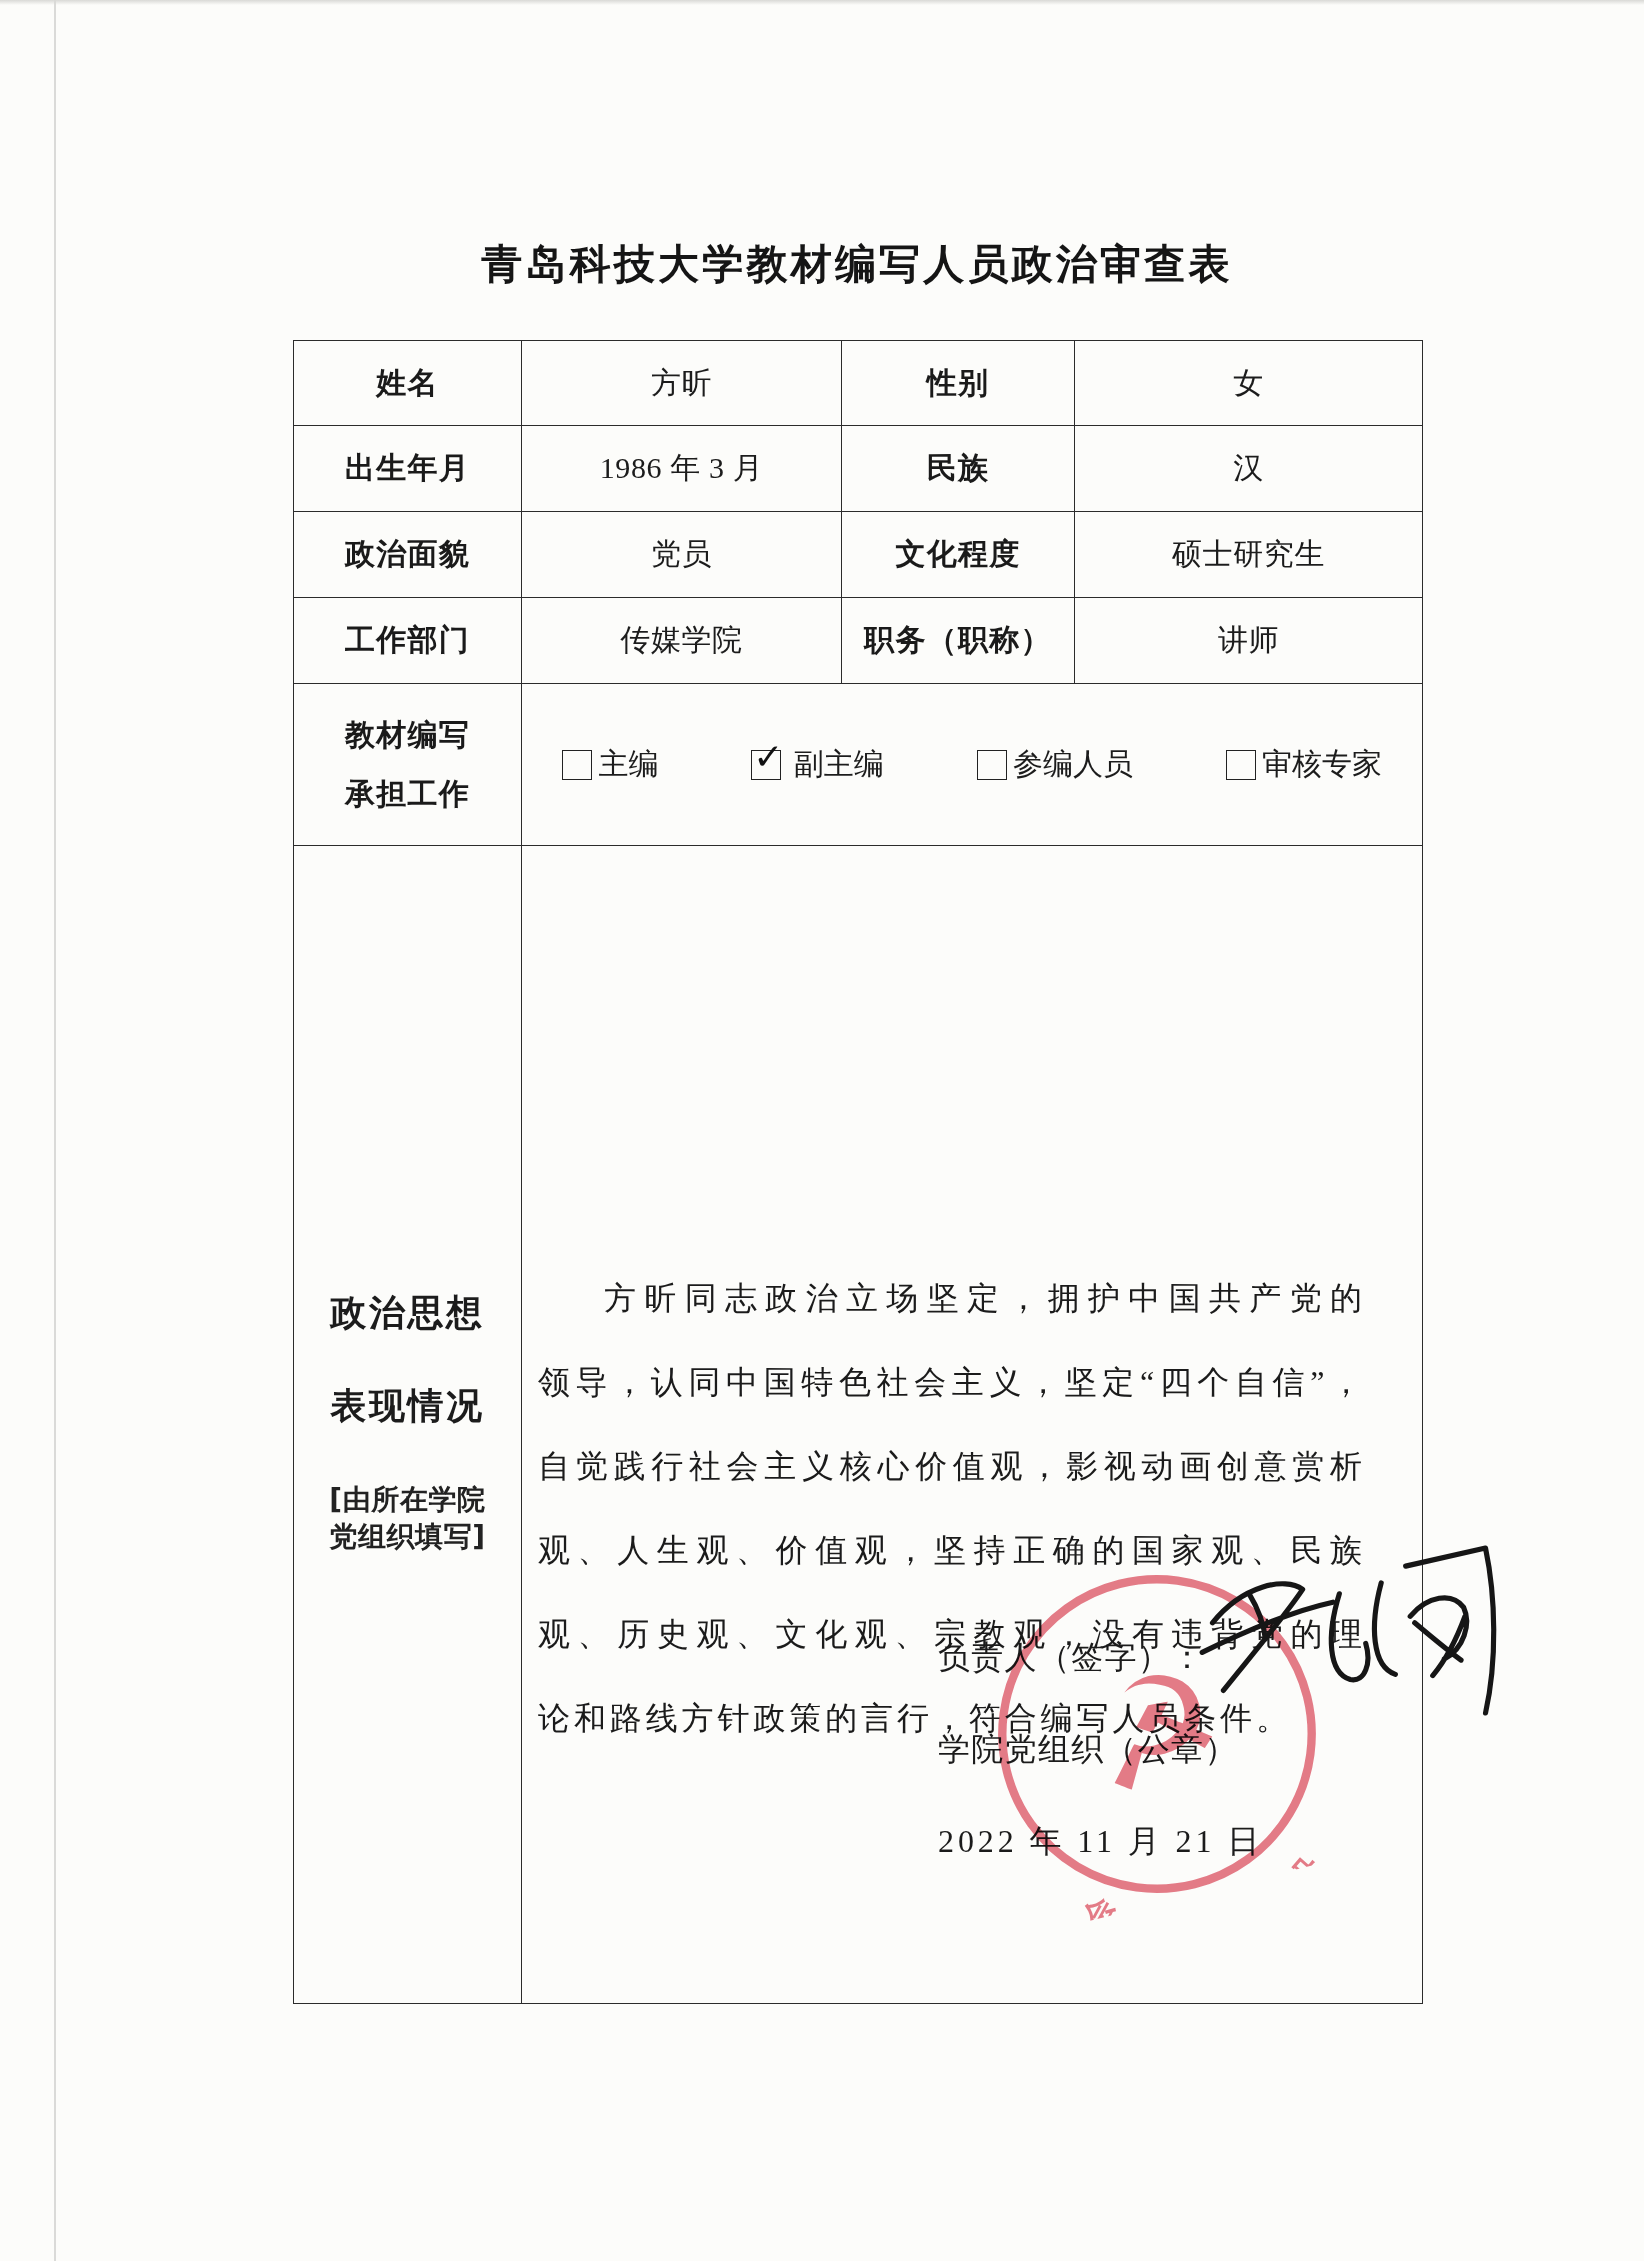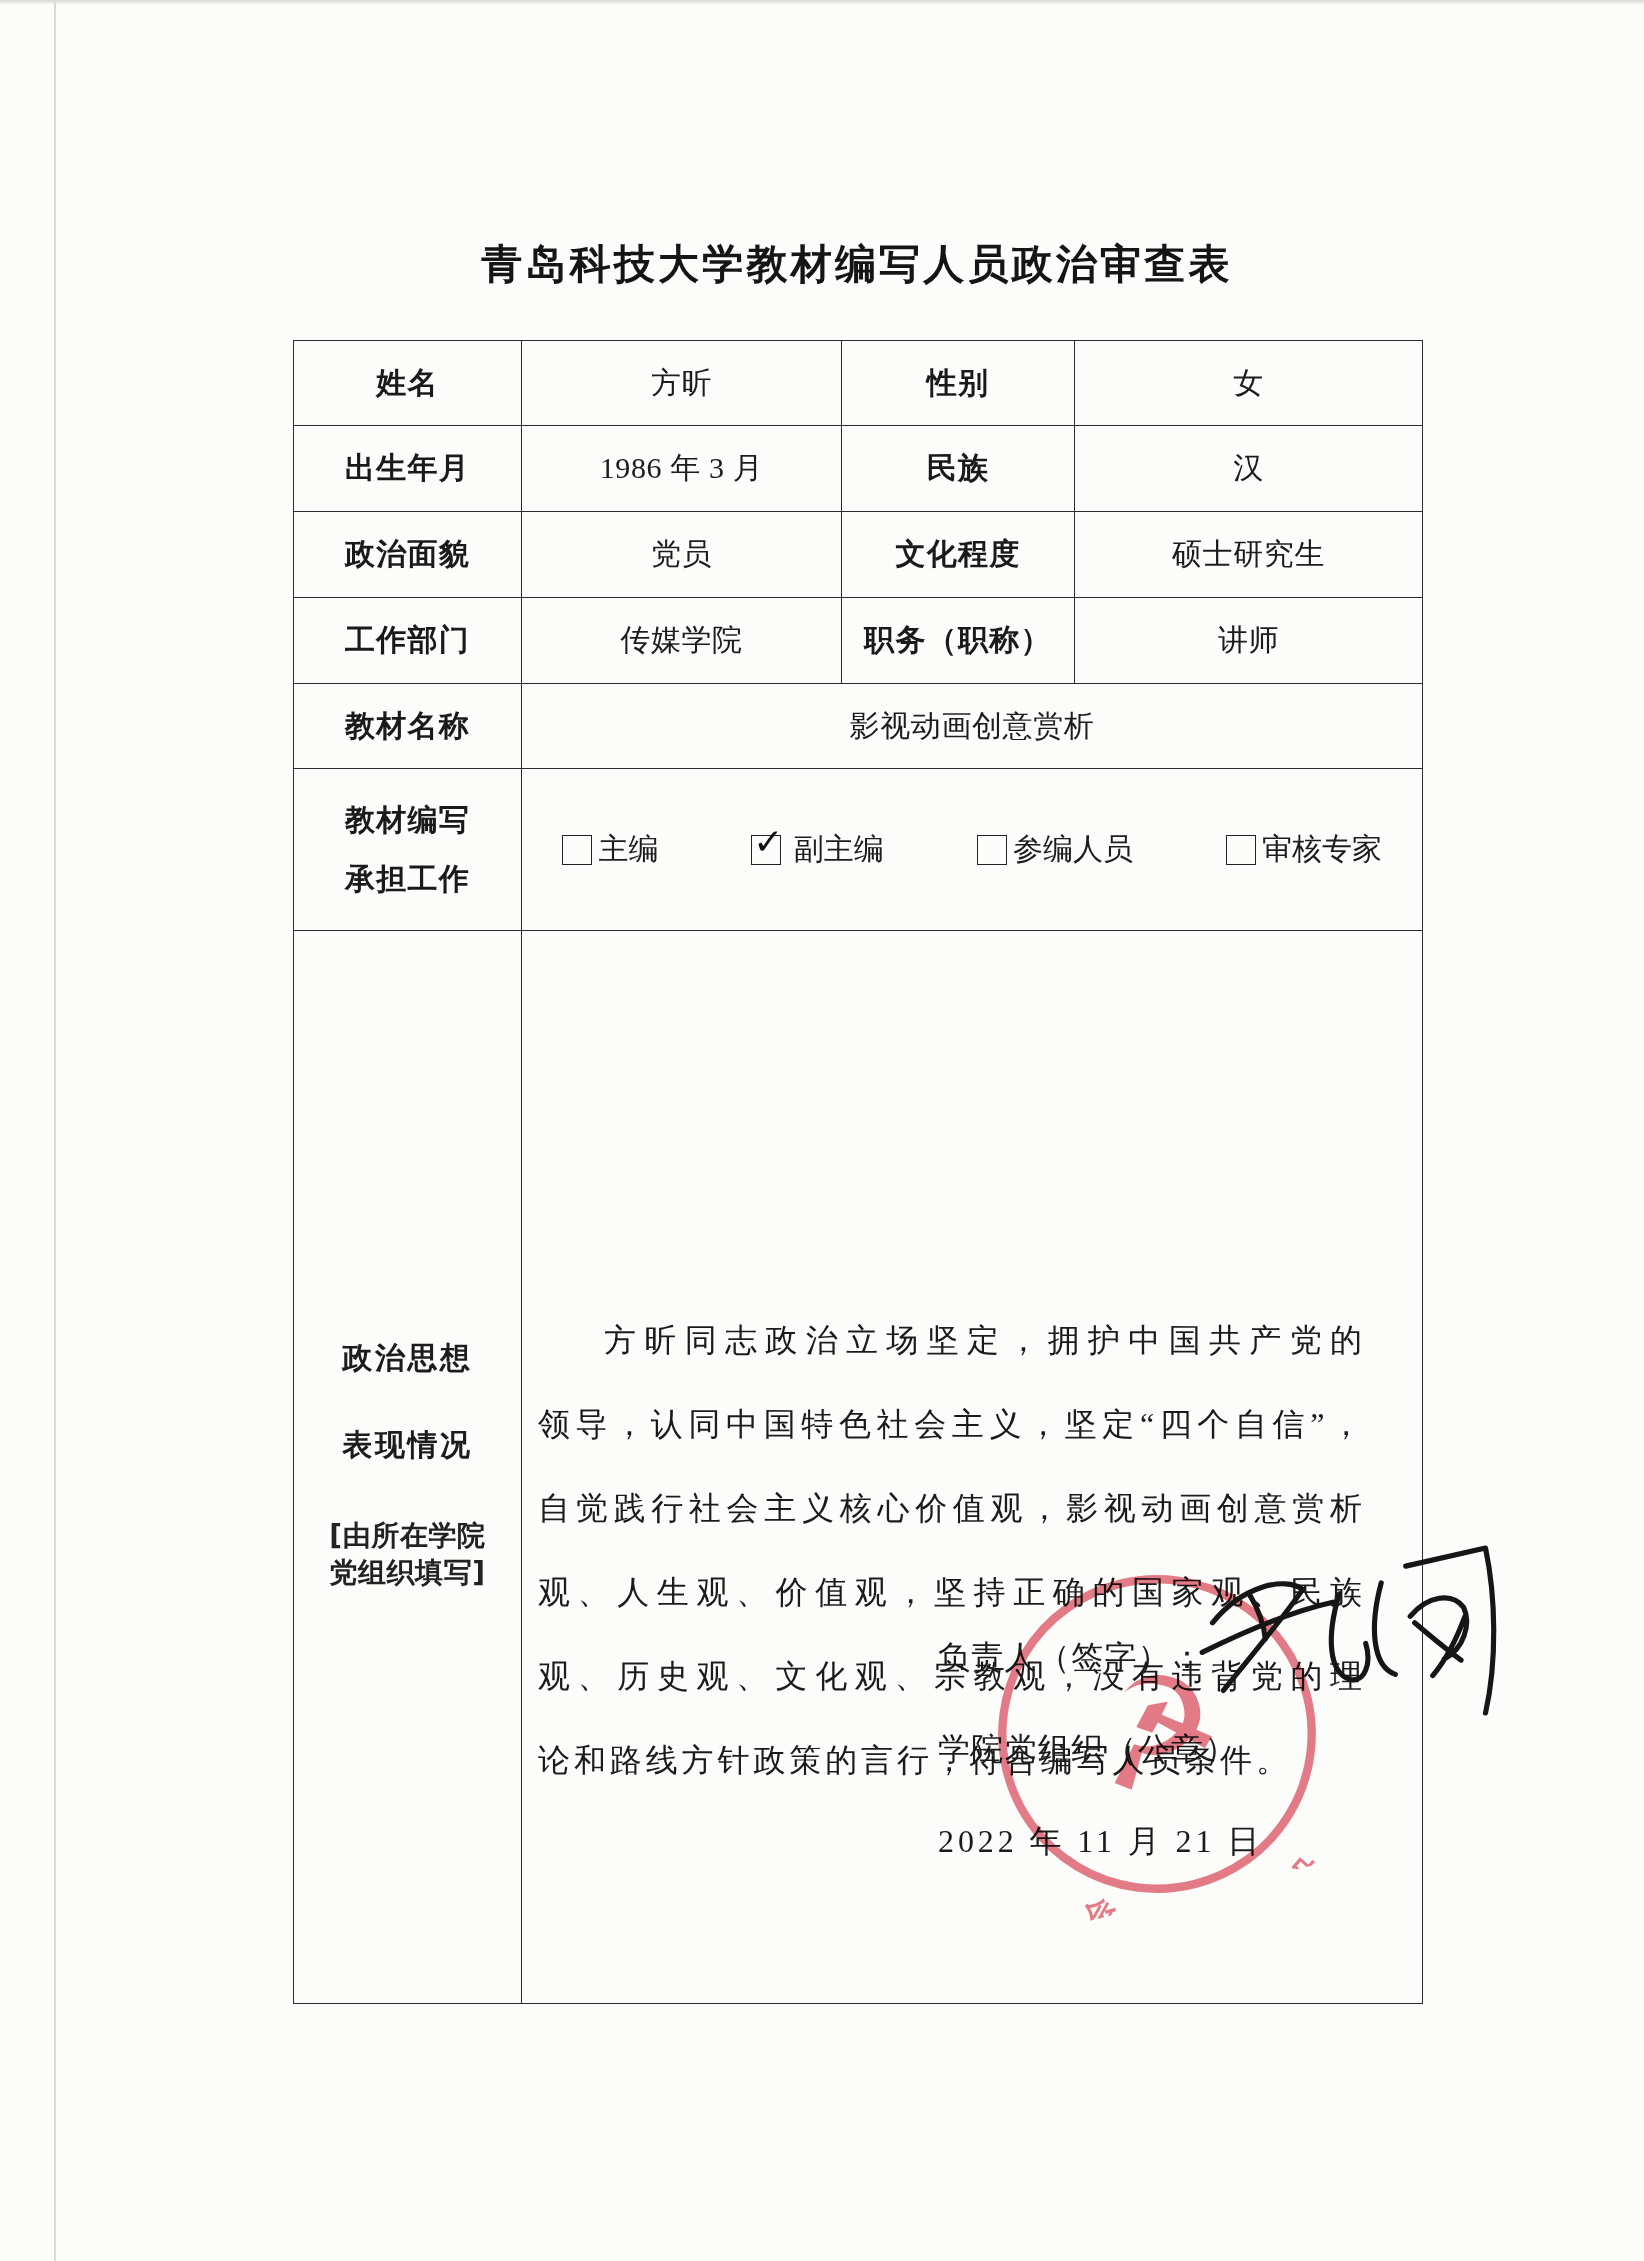--- a/index.html
+++ b/index.html
@@ -59,21 +59,21 @@
   .box .mark{
     position:absolute;left:1.3px;top:-11.6px;
     font-family:"DejaVu Sans", sans-serif;
     font-size:36px;font-weight:700;color:#111;line-height:1;
   }
 
   
   .review-label{line-height:1;}
   .review-label .big{
     font-family:"DejaVu Sans", sans-serif;font-weight:700;
-    font-size:30px;letter-spacing:2.6px;margin:0 0 57px 0;
+    font-size:36px;letter-spacing:2.6px;margin:0 0 57px 0;
   }
   .review-label .big:last-of-type{margin-bottom:39px;}
   .review-label .note{
     font-family:"DejaVu Sans", sans-serif;font-weight:700;
     font-size:28px;letter-spacing:0.6px;line-height:37px;color:#222;
   }
 
   td.review-content{vertical-align:top;text-align:left;}
   .para{
     margin:166px 0 0 16px;width:824px;
@@ -143,24 +143,20 @@
       <td class="lbl">文化程度</td>
       <td class="val">硕士研究生</td>
     </tr>
     <tr style="height:86px">
       <td class="lbl">工作部门</td>
       <td class="val">传媒学院</td>
       <td class="lbl">职务（职称）</td>
       <td class="val">讲师</td>
     </tr>
 
-    <tr style="height:85px">
-      <td class="lbl">教材名称</td>
-      <td class="val" colspan="3">影视动画创意赏析</td>
-    </tr>
 
     <tr style="height:162px">
       <td class="lbl">
         <div>教材编写</div>
         <div style="margin-top:18px">承担工作</div>
       </td>
       <td colspan="3">
         <div class="role-line">
           <span class="opt">
             <span class="box">

